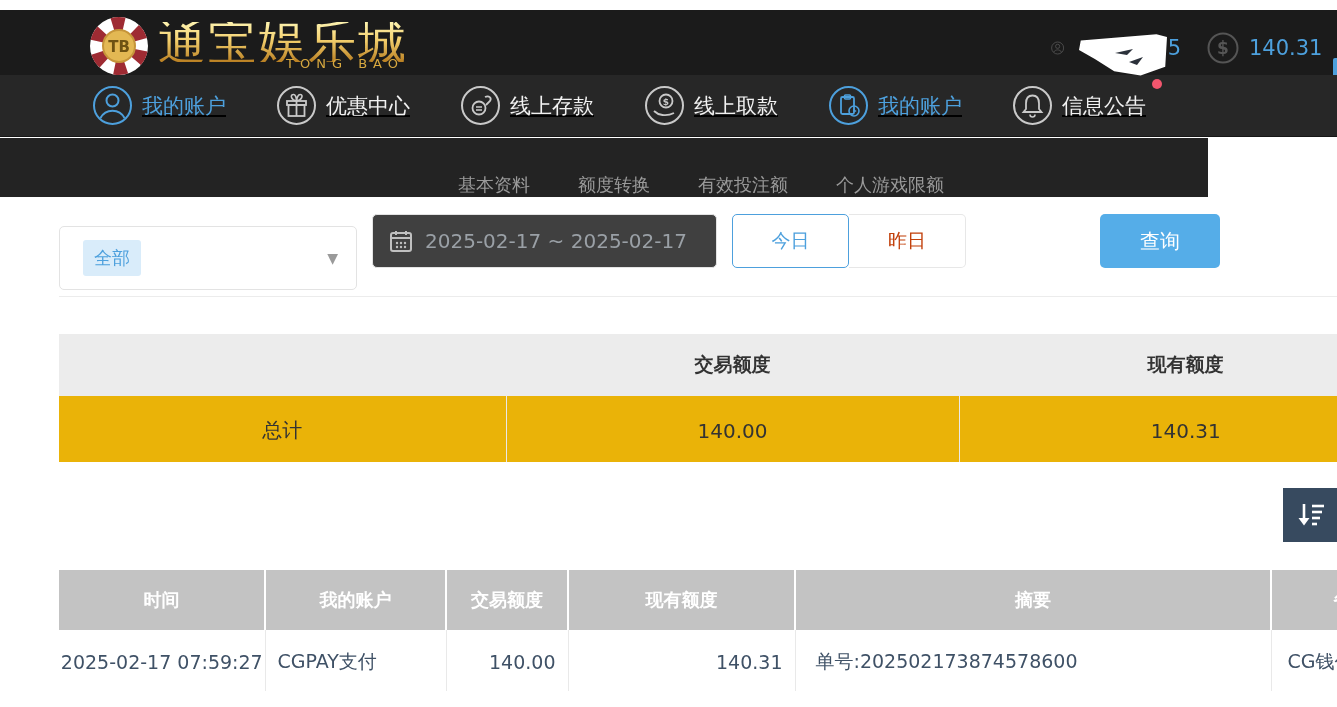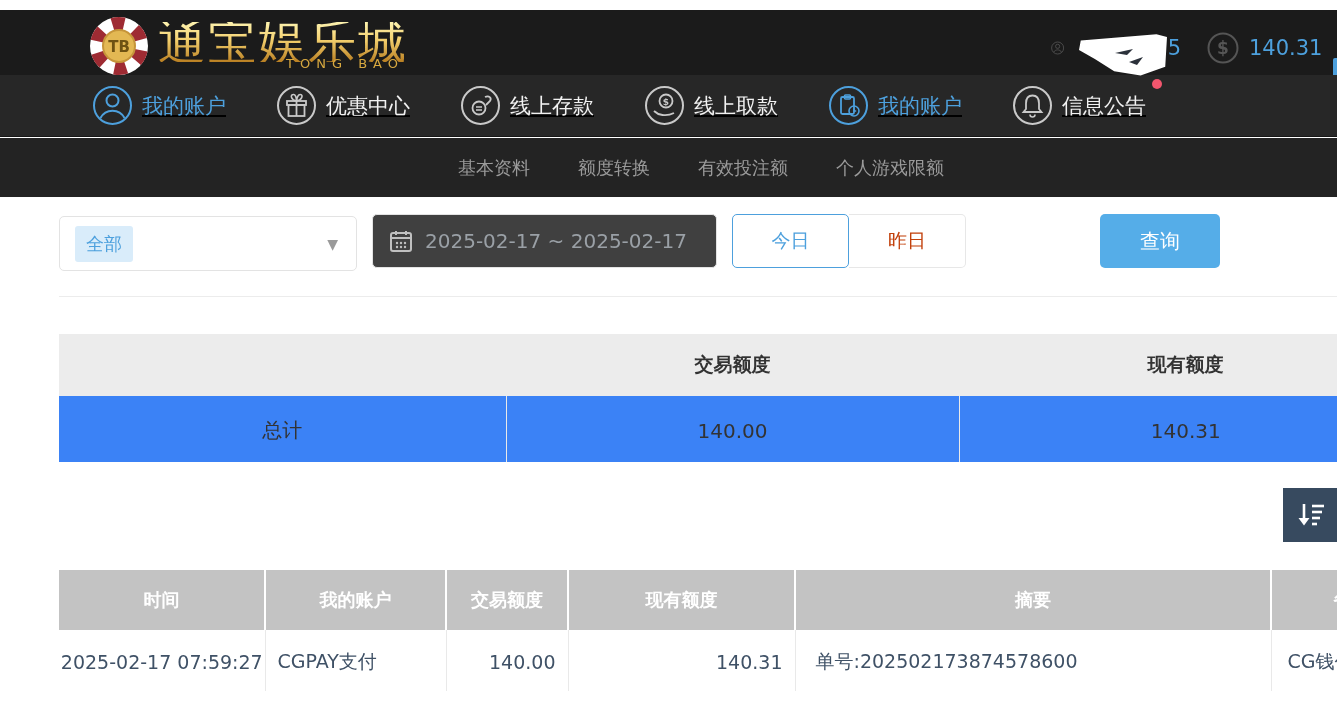--- a/index.html
+++ b/index.html
@@ -40,29 +40,29 @@
     position:absolute;left:0;top:75px;width:1337px;height:62px;background:#272727;
     border-bottom:1px solid #161616;display:flex;align-items:center;padding-left:92px;box-sizing:border-box;text-decoration:underline;
   }
   .nav-item{display:flex;align-items:center;margin-right:50px;cursor:pointer;position:relative;}
   .nav-item .nicon{width:41px;height:41px;margin-right:9px;}
   .nav-label{font-size:21px;color:#f2f2f2;white-space:nowrap;}
   .nav-item.active .nav-label{color:#4da0dd;}
   .red-dot{position:absolute;right:-16px;top:-6px;width:10px;height:10px;border-radius:50%;background:#f2566e;}
   
   .subnav{
-    position:absolute;left:0;top:138px;width:1337px;height:59px;background:#232323;
-    display:flex;align-items:center;padding-left:458px;box-sizing:border-box;
+    position:absolute;left:0;top:138px;width:1208px;height:59px;background:#232323;
+    display:flex;align-items:flex-end;padding-left:458px;box-sizing:border-box;
   }
   .subnav-item{font-size:18px;color:#9a9a9a;margin-right:48px;white-space:nowrap;cursor:pointer;}
   
   .filters{position:absolute;left:0;top:197px;width:1337px;height:100px;background:#fff;}
   .select-box{
-    position:absolute;left:59px;top:19px;width:298px;height:55px;border:1px solid #e3e3e3;border-radius:5px;
-    background:#fff;display:flex;align-items:center;box-sizing:border-box;cursor:pointer;
+    position:absolute;left:59px;top:29px;width:298px;height:64px;border:1px solid #e3e3e3;border-radius:5px;
+    background:#fff;display:flex;align-items:center;box-sizing:border-box;cursor:pointer;padding-left:8px;
   }
   .select-chip{
     margin-left:15px;background:#d9ecfa;color:#4da0dd;font-size:18px;
     padding:6px 11px;border-radius:3px;
   }
   .select-caret{position:absolute;right:18px;color:#9a9a9a;font-size:14px;}
   .date-box{
     position:absolute;left:372px;top:17px;width:345px;height:54px;border:1px solid #e3e3e3;border-radius:5px;
     background:#404040;display:flex;align-items:center;box-sizing:border-box;cursor:pointer;
   }
@@ -84,21 +84,21 @@
   }
   .filter-sep{position:absolute;left:59px;top:99px;width:1278px;height:1px;background:#ececec;}
   
   .summary-wrap{position:absolute;left:59px;top:334px;width:1278px;height:128px;overflow:hidden;}
   .summary{border-collapse:collapse;table-layout:fixed;width:1353px;}
   .summary col.c1{width:447px;} .summary col.c2{width:453px;} .summary col.c3{width:453px;}
   .summary thead td{
     background:#ececec;height:60px;text-align:center;font-size:19px;font-weight:bold;color:#333;
   }
   .summary tbody td{
-    background:#3b82f6;height:67px;text-align:center;font-size:20px;color:#333;
+    background:#eab308;height:67px;text-align:center;font-size:20px;color:#333;
     border-bottom:1px solid #e5e5e5;border-right:1px solid #e9e9e9;
   }
   .summary tbody td:last-child{border-right:none;}
   
   .sort-btn{
     position:absolute;left:1283px;top:488px;width:54px;height:54px;background:#374a5f;border:none;
     display:flex;align-items:center;justify-content:center;cursor:pointer;
   }
   
   .tx-wrap{position:absolute;left:59px;top:570px;width:1278px;height:121px;overflow:hidden;}

